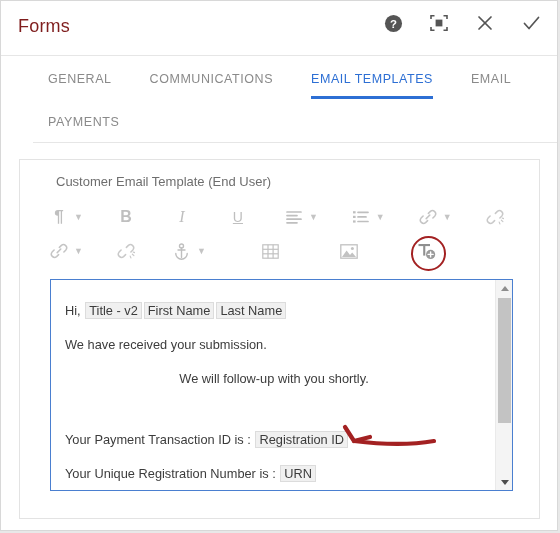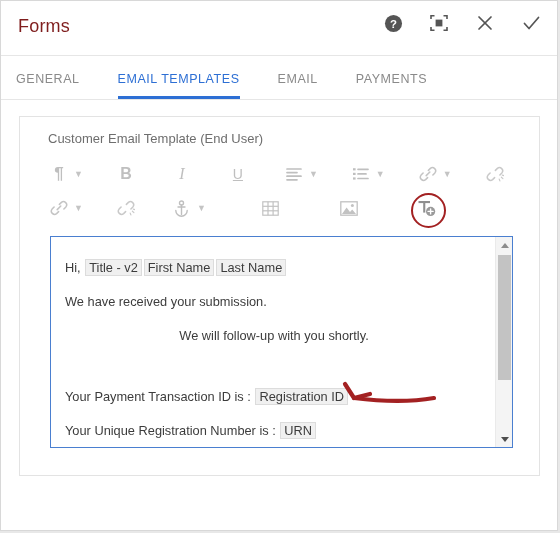--- a/index.html
+++ b/index.html
@@ -43,20 +43,21 @@
     width: 24px; height: 24px;
     display: flex; align-items: center; justify-content: center;
     cursor: pointer;
     color: #555555;
   }
   
   .tabs-wrap {
     position: relative;
     padding: 0 0 0 0;
     border-bottom: 1px solid #e6e6e6;
+    margin-left: 32px;
   }
   .tabs-row {
     display: flex;
     align-items: flex-start;
     padding-left: 15px;
     flex-wrap: wrap;
   }
   .tab {
     position: relative;
     font-size: 12.5px;
@@ -85,21 +86,21 @@
     position: absolute;
     left: 18px; top: 16px;
     width: 521px;
     height: 360px;
     border: 1px solid #e3e3e3;
     box-sizing: border-box;
     background: #fff;
   }
   .panel-label {
     position: absolute;
-    left: 28px; top: 14px;
+    left: 36px; top: 14px;
     font-size: 13px;
     color: #6e6e6e;
   }
   
   .toolbar {
     position: absolute;
     left: 26px; top: 40px;
     width: 470px;
   }
   .tb-row {
@@ -270,20 +271,21 @@
           <polyline points="3.5,10.5 8,15.5 17.5,4.5" stroke="#555555" stroke-width="1.7" fill="none" stroke-linecap="round" stroke-linejoin="round"></polyline>
         </svg>
       </div>
 
     </div>
   </div>
 
   <div class="tabs-wrap">
     <div class="tabs-row">
       <div class="tab">GENERAL</div>
+      <div class="tab">COMMUNICATIONS</div>
       <div class="tab active">EMAIL TEMPLATES</div>
       <div class="tab">EMAIL</div>
       <div class="tab">PAYMENTS</div>
       <div style="flex-basis:100%;height:0;"></div>
     </div>
   </div>
 
   <div class="body">
     <div class="panel">
 

